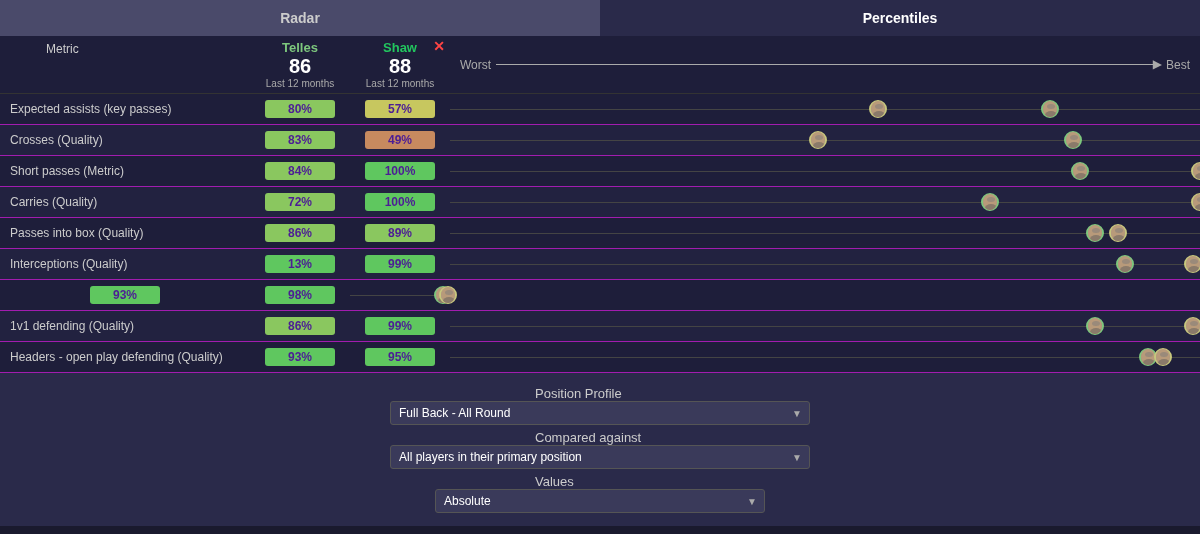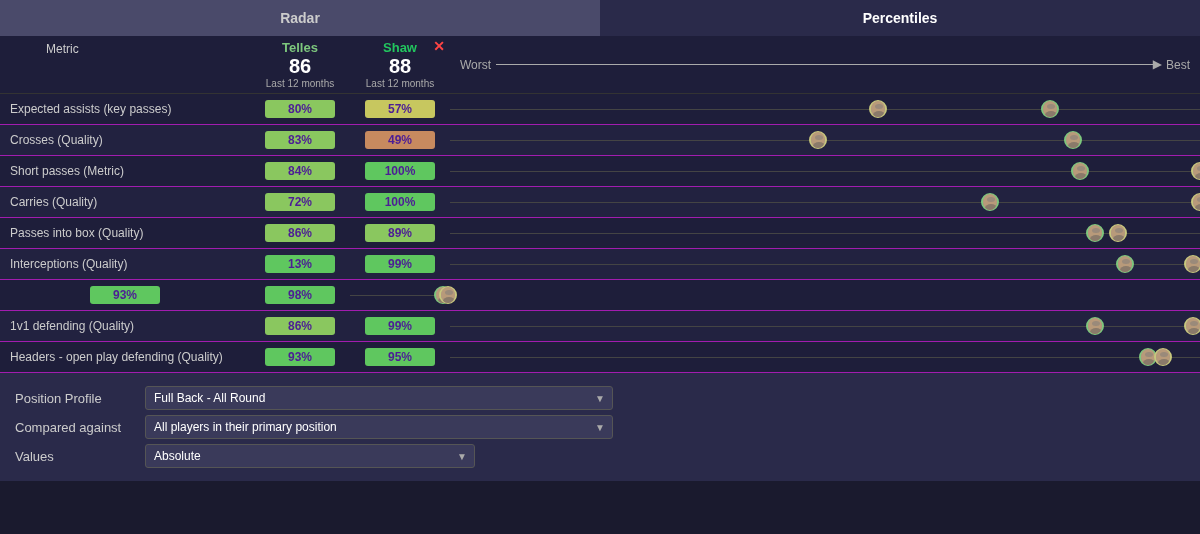--- a/index.html
+++ b/index.html
@@ -29,23 +29,23 @@
 
     .dot-player1 { position: absolute; width: 18px; height: 18px; border-radius: 50%; background: #888; display: flex; align-items: center; justify-content: center; font-size: 8px; transform: translateX(-50%); }
     .dot-player2 { position: absolute; width: 18px; height: 18px; border-radius: 50%; background: #999; display: flex; align-items: center; justify-content: center; font-size: 8px; transform: translateX(-50%); }
 
     
     .face { width: 16px; height: 16px; border-radius: 50%; background: #b89a7a; position: relative; overflow: hidden; }
     .face::before { content: ''; position: absolute; bottom: -2px; left: 2px; width: 12px; height: 8px; background: #8a7a6a; border-radius: 50% 50% 0 0; }
     .face::after { content: ''; position: absolute; top: 3px; left: 4px; width: 8px; height: 5px; background: #9a8a7a; border-radius: 50%; }
 
     .bottom-controls { background: #2a2a4a; padding: 8px 15px; }
-    .control-row { display: flex; align-items: center; margin: 5px 0; }
+    .control-row { display: flex; align-items: center; margin: 5px 0; flex-direction: column; }
     .control-label { font-size: 13px; color: #ccc; width: 130px; }
-    .control-select { background: #3a3a5a; border: 1px solid #555; color: #fff; font-size: 12px; padding: 4px 25px 4px 8px; border-radius: 3px; appearance: none; cursor: pointer; width: 468px; }
+    .control-select { background: #3a3a5a; border: 1px solid #555; color: #fff; font-size: 12px; padding: 4px 25px 4px 8px; border-radius: 3px; appearance: none; cursor: pointer; width: 420px; }
     .select-wrapper { position: relative; display: inline-block; }
     .select-arrow { position: absolute; right: 8px; top: 50%; transform: translateY(-50%); color: #aaa; font-size: 10px; pointer-events: none; }
 
     .remove-btn { color: #ff4444; cursor: pointer; font-size: 14px; font-weight: bold; margin-left: 5px; }
 
     .header-wrapper { display: grid; grid-template-columns: 250px 100px 100px 1fr; }
     .col-header-metric { font-size: 12px; color: #ccc; padding: 6px 10px; margin-left: 36px; }
     .col-header-player { display: flex; flex-direction: column; align-items: center; padding: 4px; }
     .worst-best-container { display: flex; align-items: center; padding: 0 10px; }
 

